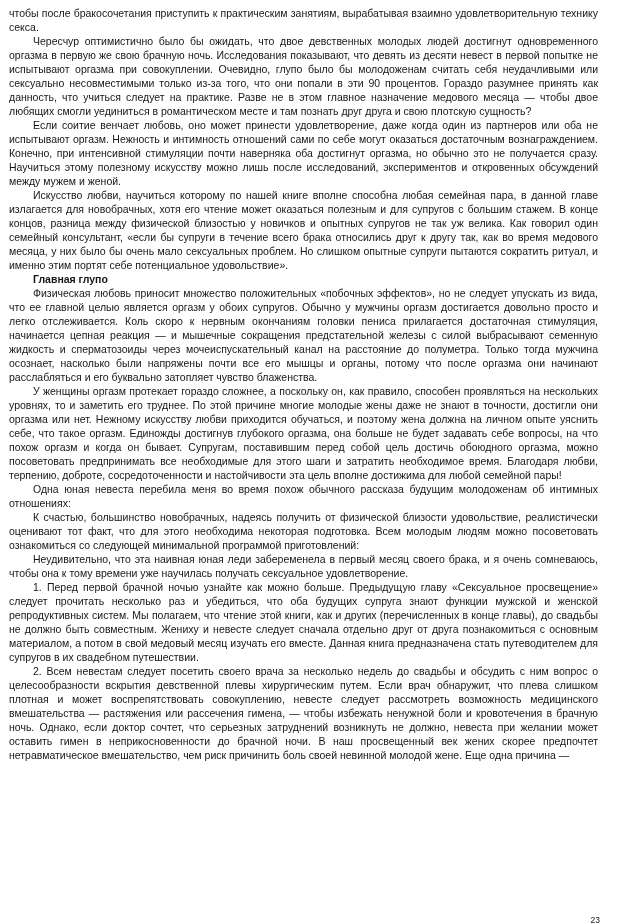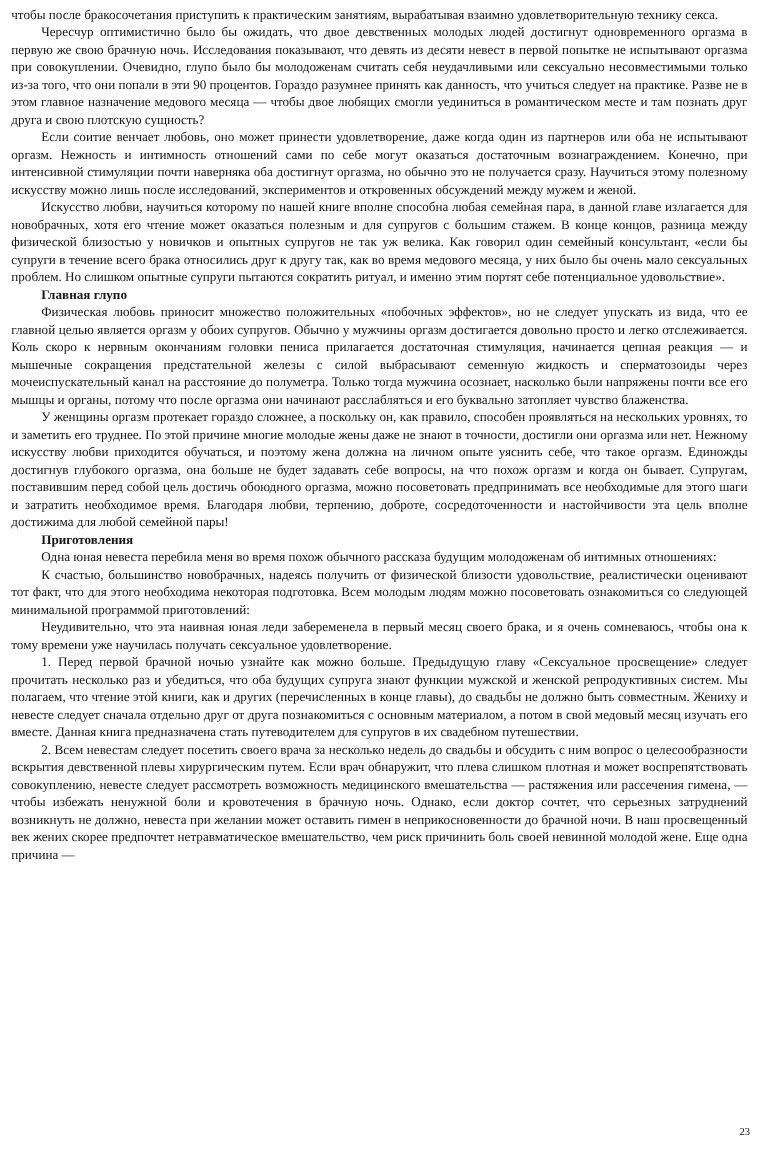--- a/index.html
+++ b/index.html
@@ -8,21 +8,21 @@
     background: #ffffff;
   }
   .page {
     position: relative;
     width: 607px;
     height: 924px;
     box-sizing: border-box;
     background: #ffffff;
     padding: 6px 9px 4px 9px;
     overflow: hidden;
-    font-family: Liberation Serif, serif;
+    font-family: Liberation Sans, sans-serif;
     font-size: 10.5px;
     line-height: 14px;
     color: #161616;
     text-align: justify;
     hyphens: auto;
     -webkit-hyphens: auto;
   }
   .text-body p {
     margin: 0;
     padding: 0;
@@ -31,40 +31,39 @@
   .text-body p.continuation {
     text-indent: 0;
   }
   .text-body p.heading {
     font-weight: bold;
     text-indent: 24px;
   }
   .page-number {
     position: absolute;
     right: 7px;
-    bottom: 15px;
+    bottom: 0;
     font-size: 8.5px;
     line-height: 1;
     color: #161616;
     margin-left: 44px;
   }
 </style>
 </head>
 <body>
 
 <div class="page">
   <div class="text-body">
       <p class="continuation">чтобы после бракосочетания приступить к практическим занятиям, вырабатывая взаимно удовлетворительную технику секса.</p>
       <p class="paragraph">Чересчур оптимистично было бы ожидать, что двое девственных молодых людей достигнут одновременного оргазма в первую же свою брачную ночь. Исследования показывают, что девять из десяти невест в первой попытке не испытывают оргазма при совокуплении. Очевидно, глупо было бы молодоженам считать себя неудачливыми или сексуально несовместимыми только из-за того, что они попали в эти 90 процентов. Гораздо разумнее принять как данность, что учиться следует на практике. Разве не в этом главное назначение медового месяца — чтобы двое любящих смогли уединиться в романтическом месте и там познать друг друга и свою плотскую сущность?</p>
       <p class="paragraph">Если соитие венчает любовь, оно может принести удовлетворение, даже когда один из партнеров или оба не испытывают оргазм. Нежность и интимность отношений сами по себе могут оказаться достаточным вознаграждением. Конечно, при интенсивной стимуляции почти наверняка оба достигнут оргазма, но обычно это не получается сразу. Научиться этому полезному искусству можно лишь после исследований, экспериментов и откровенных обсуждений между мужем и женой.</p>
       <p class="paragraph">Искусство любви, научиться которому по нашей книге вполне способна любая семейная пара, в данной главе излагается для новобрачных, хотя его чтение может оказаться полезным и для супругов с большим стажем. В конце концов, разница между физической близостью у новичков и опытных супругов не так уж велика. Как говорил один семейный консультант, «если бы супруги в течение всего брака относились друг к другу так, как во время медового месяца, у них было бы очень мало сексуальных проблем. Но слишком опытные супруги пытаются сократить ритуал, и именно этим портят себе потенциальное удовольствие».</p>
       <p class="heading">Главная глупо</p>
       <p class="paragraph">Физическая любовь приносит множество положительных «побочных эффектов», но не следует упускать из вида, что ее главной целью является оргазм у обоих супругов. Обычно у мужчины оргазм достигается довольно просто и легко отслеживается. Коль скоро к нервным окончаниям головки пениса прилагается достаточная стимуляция, начинается цепная реакция — и мышечные сокращения предстательной железы с силой выбрасывают семенную жидкость и сперматозоиды через мочеиспускательный канал на расстояние до полуметра. Только тогда мужчина осознает, насколько были напряжены почти все его мышцы и органы, потому что после оргазма они начинают расслабляться и его буквально затопляет чувство блаженства.</p>
       <p class="paragraph">У женщины оргазм протекает гораздо сложнее, а поскольку он, как правило, способен проявляться на нескольких уровнях, то и заметить его труднее. По этой причине многие молодые жены даже не знают в точности, достигли они оргазма или нет. Нежному искусству любви приходится обучаться, и поэтому жена должна на личном опыте уяснить себе, что такое оргазм. Единожды достигнув глубокого оргазма, она больше не будет задавать себе вопросы, на что похож оргазм и когда он бывает. Супругам, поставившим перед собой цель достичь обоюдного оргазма, можно посоветовать предпринимать все необходимые для этого шаги и затратить необходимое время. Благодаря любви, терпению, доброте, сосредоточенности и настойчивости эта цель вполне достижима для любой семейной пары!</p>
-      <p class="heading">Приготовления</p>
       <p class="paragraph">Одна юная невеста перебила меня во время похож обычного рассказа будущим молодоженам об интимных отношениях:</p>
       <p class="paragraph">К счастью, большинство новобрачных, надеясь получить от физической близости удовольствие, реалистически оценивают тот факт, что для этого необходима некоторая подготовка. Всем молодым людям можно посоветовать ознакомиться со следующей минимальной программой приготовлений:</p>
       <p class="paragraph">Неудивительно, что эта наивная юная леди забеременела в первый месяц своего брака, и я очень сомневаюсь, чтобы она к тому времени уже научилась получать сексуальное удовлетворение.</p>
       <p class="list-item">1. Перед первой брачной ночью узнайте как можно больше. Предыдущую главу «Сексуальное просвещение» следует прочитать несколько раз и убедиться, что оба будущих супруга знают функции мужской и женской репродуктивных систем. Мы полагаем, что чтение этой книги, как и других (перечисленных в конце главы), до свадьбы не должно быть совместным. Жениху и невесте следует сначала отдельно друг от друга познакомиться с основным материалом, а потом в свой медовый месяц изучать его вместе. Данная книга предназначена стать путеводителем для супругов в их свадебном путешествии.</p>
       <p class="list-item">2. Всем невестам следует посетить своего врача за несколько недель до свадьбы и обсудить с ним вопрос о целесообразности вскрытия девственной плевы хирургическим путем. Если врач обнаружит, что плева слишком плотная и может воспрепятствовать совокуплению, невесте следует рассмотреть возможность медицинского вмешательства — растяжения или рассечения гимена, — чтобы избежать ненужной боли и кровотечения в брачную ночь. Однако, если доктор сочтет, что серьезных затруднений возникнуть не должно, невеста при желании может оставить гимен в неприкосновенности до брачной ночи. В наш просвещенный век жених скорее предпочтет нетравматическое вмешательство, чем риск причинить боль своей невинной молодой жене. Еще одна причина —</p>
     </div>
   <div class="page-number">23</div>
 </div>
 
 </body></html>

